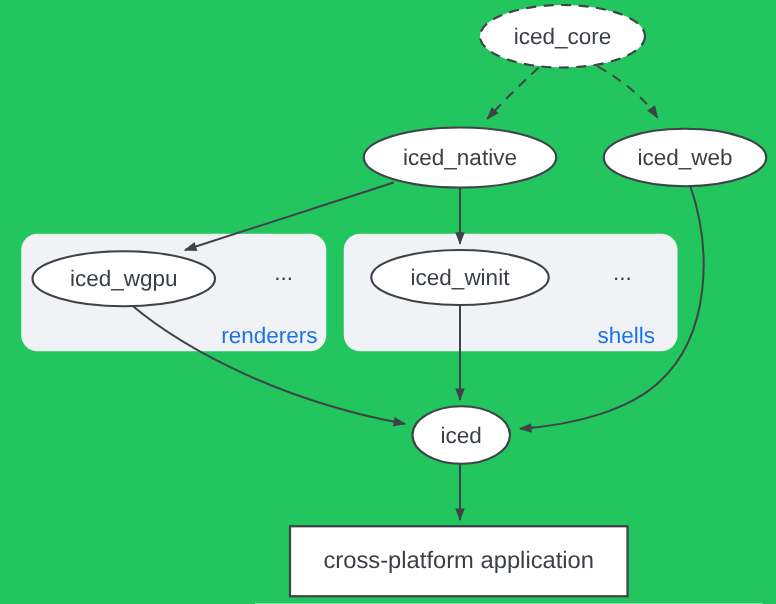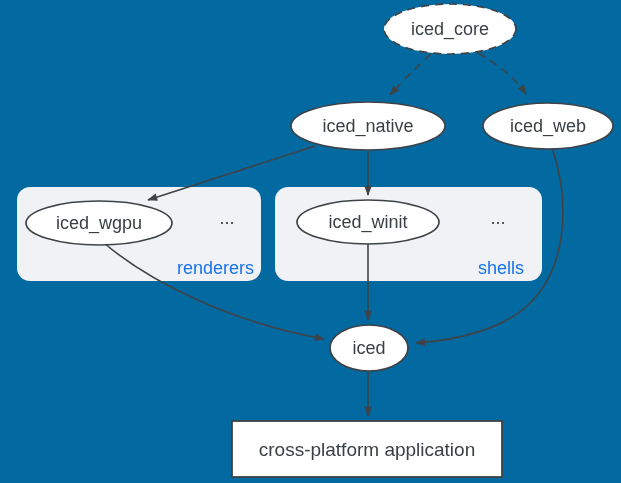--- a/index.html
+++ b/index.html
@@ -1,19 +1,19 @@
 <!DOCTYPE html>
 <html><head>
 <meta charset="utf-8">
 <style>
   html,body{margin:0;padding:0;background:#ffffff;}
   .stage{
     position:relative;
     width:621px;height:483px;
-    background:#0369a1;
+    background:#22c55e;
     font-family:"Liberation Sans", sans-serif;
     overflow:hidden;
   }
   svg{display:block;}
   .group-box{fill:#f0f2f5;stroke:none;}
   .node{fill:#ffffff;stroke:#3e4347;stroke-width:1.7;}
   .node.dashed{stroke-dasharray:8 6;}
   .edge{fill:none;stroke:#3e4347;stroke-width:1.6;}
   .edge.dashed{stroke-dasharray:8 6;}
   .app-box{fill:#ffffff;stroke:#3e4347;stroke-width:1.8;}

